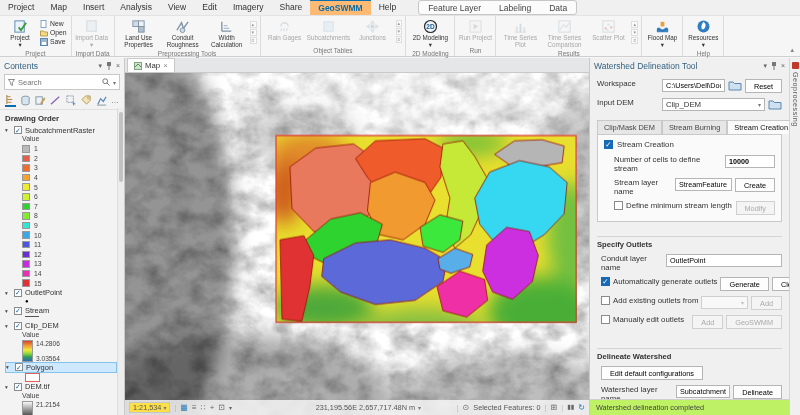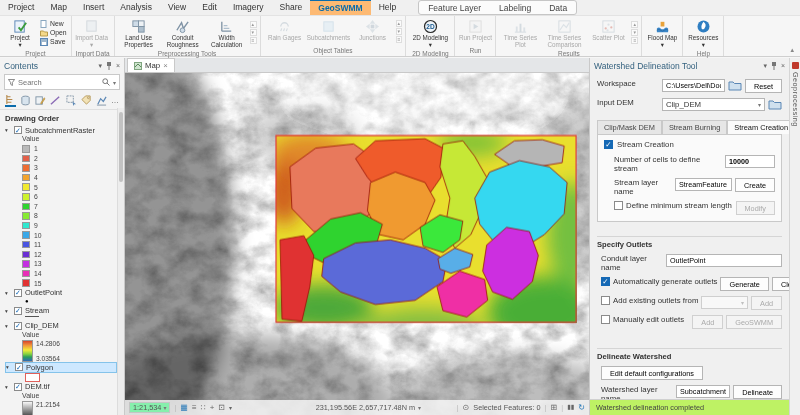--- a/index.html
+++ b/index.html
@@ -65,21 +65,21 @@
   .cscroll { position:absolute; right:0; top:50px; bottom:0; width:7px; background:#ededed; border-left:1px solid #dcdcdc;}
   .cscroll .thumb { position:absolute; top:4px; left:1px; width:4px; height:70px; background:#c2c2c2; border-radius:2px;}
 
   
   .map-area { flex:1; display:flex; flex-direction:column; position:relative; min-width:0;}
   .map-tabbar { height:15px; background:#e4e6e8; display:flex; align-items:flex-end; border-bottom:1px solid #c9c9c9; }
   .map-tab { background:#fff; border:1px solid #c9c9c9; border-bottom:none; height:14px; display:flex; align-items:center; gap:3px; padding:0 6px; font-size:7.8px; color:#333; margin-left:2px;}
   .map-canvas { flex:1; position:relative; background:#8a8a8a; overflow:hidden;}
   .map-canvas svg.terrain { position:absolute; inset:0; }
   .map-status { position:absolute; left:0; right:0; bottom:0; height:15px; background:rgba(248,248,248,.82); display:flex; align-items:center; font-size:7.3px; color:#555; padding:0 4px; gap:4px; }
-  .scalebox { display:flex; align-items:center; gap:2px; background:#86efac; border:1px solid #c5c5c5; padding:0 3px; height:11px; font-size:7.3px; }
+  .scalebox { display:flex; align-items:center; gap:2px; background:#fde047; border:1px solid #c5c5c5; padding:0 3px; height:11px; font-size:7.3px; }
   .msico { font-size:8px; color:#666; cursor:pointer; line-height:1;}
   .msico.blue { color:#2a7ab8; }
   .msdiv { color:#bbb; }
   .coords { margin:0 auto; display:flex; gap:3px; align-items:center; color:#555;padding-left:48px;}
   .msright { display:flex; align-items:center; gap:4px; }
 
   
   .tool { width:200px; background:#f0f0f0; border-left:1px solid #c9c9c9; display:flex; flex-direction:column; font-size:7.8px; color:#333; position:relative;}
   .tool-body { padding:6px 7px 0; display:flex; flex-direction:column; flex:1; overflow:hidden;}
   .frow { display:flex; align-items:flex-start; margin-bottom:5px; gap:3px;}

